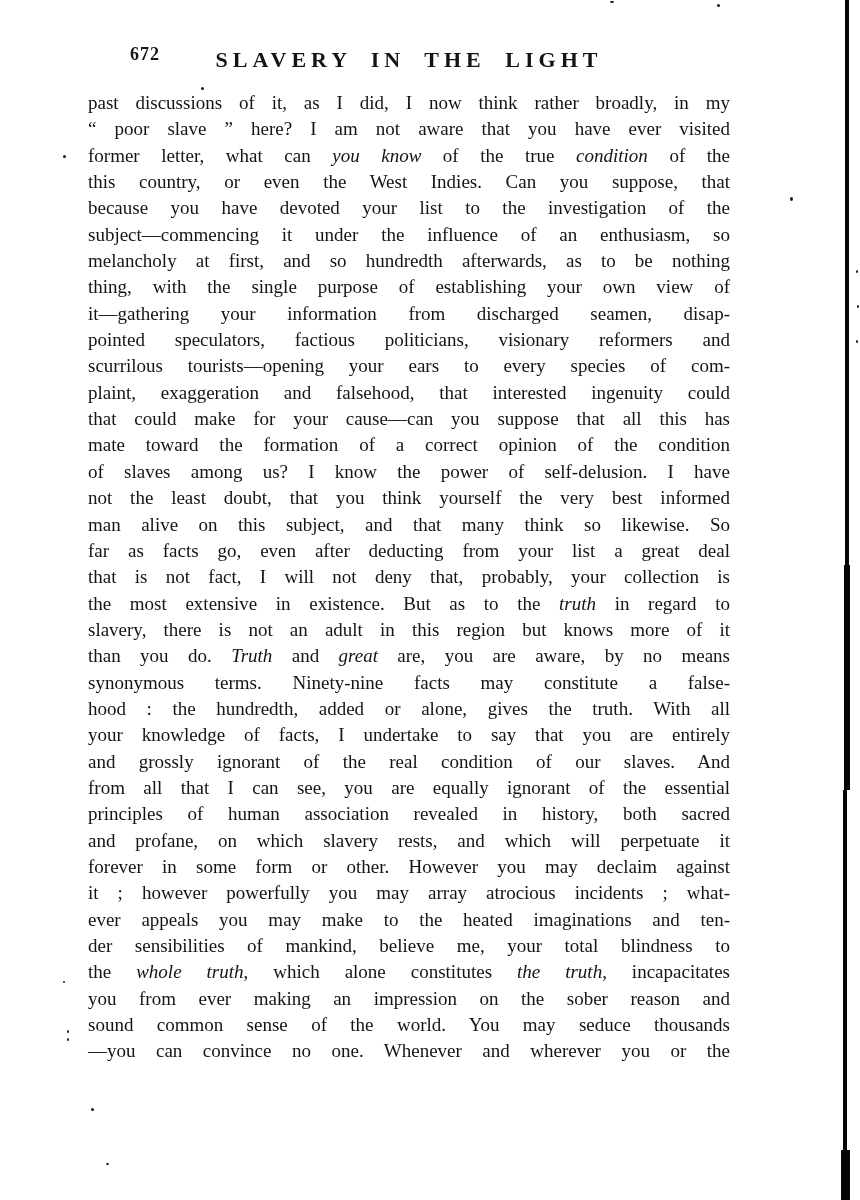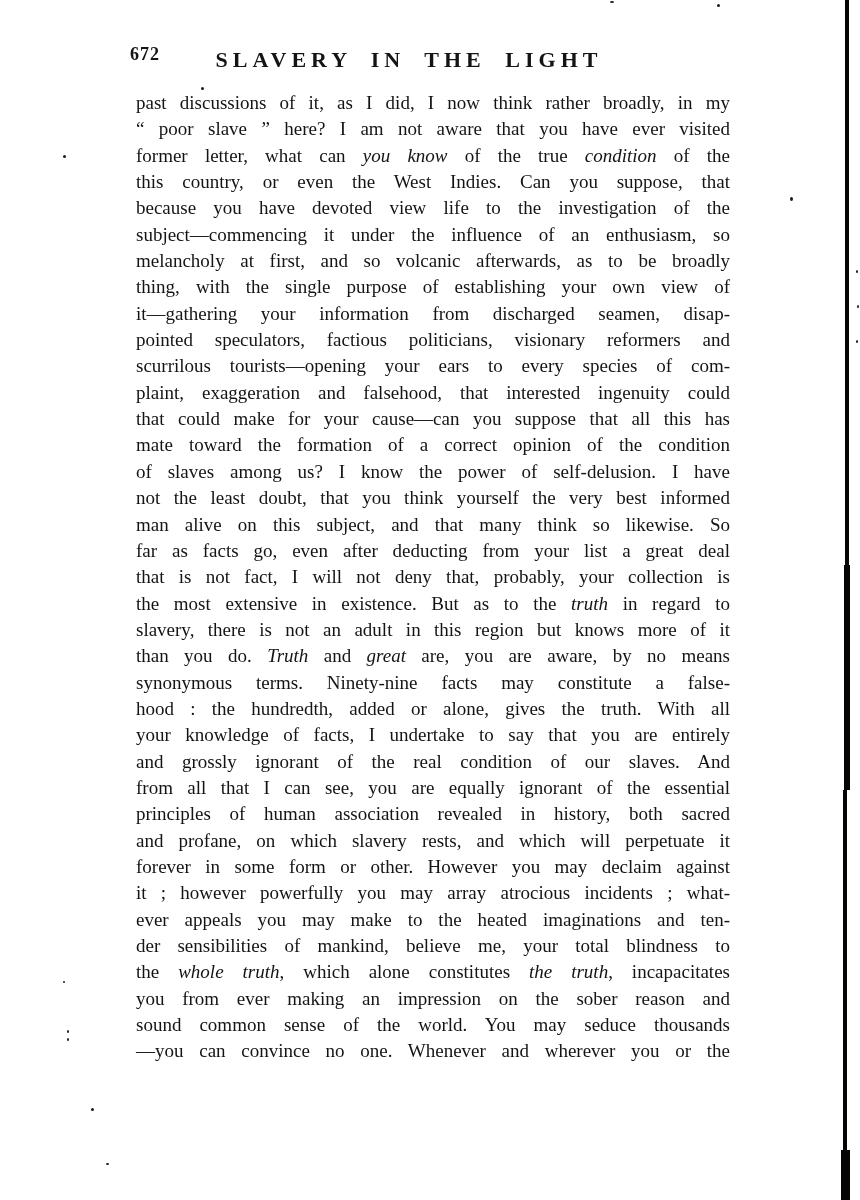--- a/index.html
+++ b/index.html
@@ -52,21 +52,20 @@
   }
   .body-text .line {
     font-size: 19px;
     line-height: 26.35px;
     height: 26.35px;
     white-space: nowrap;
     text-align: justify;
     text-align-last: justify;
     -moz-text-align-last: justify;
     overflow: visible;
-    margin-left: 48px;
   }
   .body-text .line i {
     font-style: italic;
   }
   
   .scan-line-seg {
     position: absolute;
     background: #050505;
   }
   .speck {
@@ -83,23 +82,23 @@
   <div class="running-header">
     <span class="page-number">672</span>
     <span class="running-title">SLAVERY IN THE LIGHT</span>
   </div>
 
   <div class="body-text">
       <div class="line"><span>past discussions of it, as I did, I now think rather broadly, in my</span></div>
       <div class="line"><span>“ poor slave ” here?  I am not aware that you have ever visited</span></div>
       <div class="line"><span>former letter, what can </span><i>you know</i><span> of the true </span><i>condition</i><span> of the</span></div>
       <div class="line"><span>this country, or even the West Indies.  Can you suppose, that</span></div>
-      <div class="line"><span>because you have devoted view life to the investigation of the</span></div>
+      <div class="line"><span>because you have devoted your list to the investigation of the</span></div>
       <div class="line"><span>subject—commencing it under the influence of an enthusiasm, so</span></div>
-      <div class="line"><span>melancholy at first, and so volcanic afterwards, as to be broadly</span></div>
+      <div class="line"><span>melancholy at first, and so hundredth afterwards, as to be nothing</span></div>
       <div class="line"><span>thing, with the single purpose of establishing your own view of</span></div>
       <div class="line"><span>it—gathering your information from discharged seamen, disap-</span></div>
       <div class="line"><span>pointed speculators, factious politicians, visionary reformers and</span></div>
       <div class="line"><span>scurrilous tourists—opening your ears to every species of com-</span></div>
       <div class="line"><span>plaint, exaggeration and falsehood, that interested ingenuity could</span></div>
       <div class="line"><span>that could make for your cause—can you suppose that all this has</span></div>
       <div class="line"><span>mate toward the formation of a correct opinion of the condition</span></div>
       <div class="line"><span>of slaves among us?  I know the power of self-delusion.  I have</span></div>
       <div class="line"><span>not the least doubt, that you think yourself the very best informed</span></div>
       <div class="line"><span>man alive on this subject, and that many think so likewise.  So</span></div>

